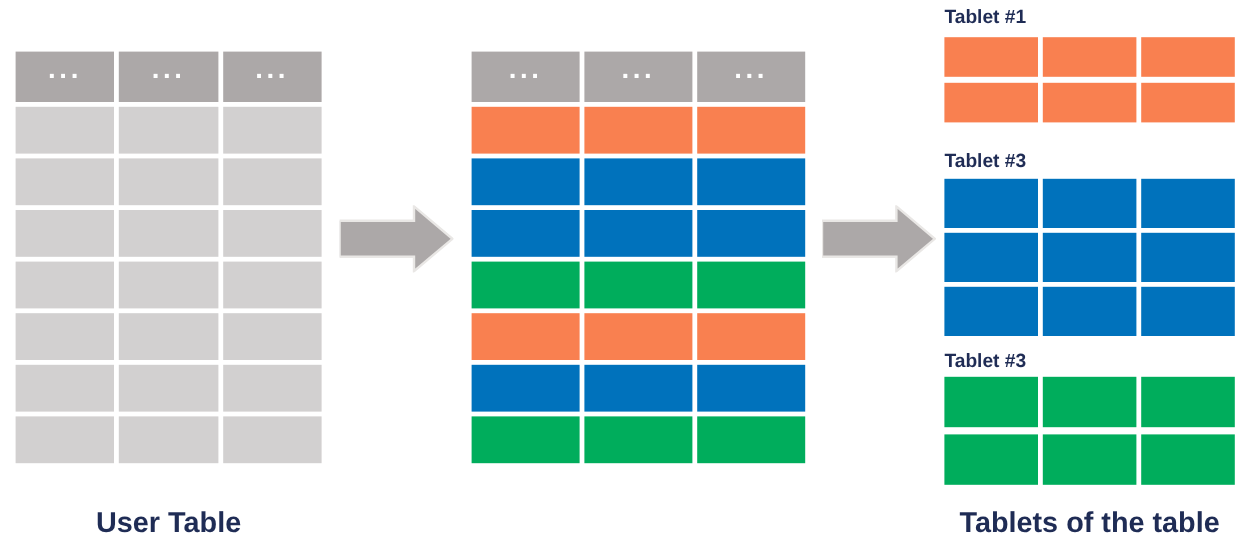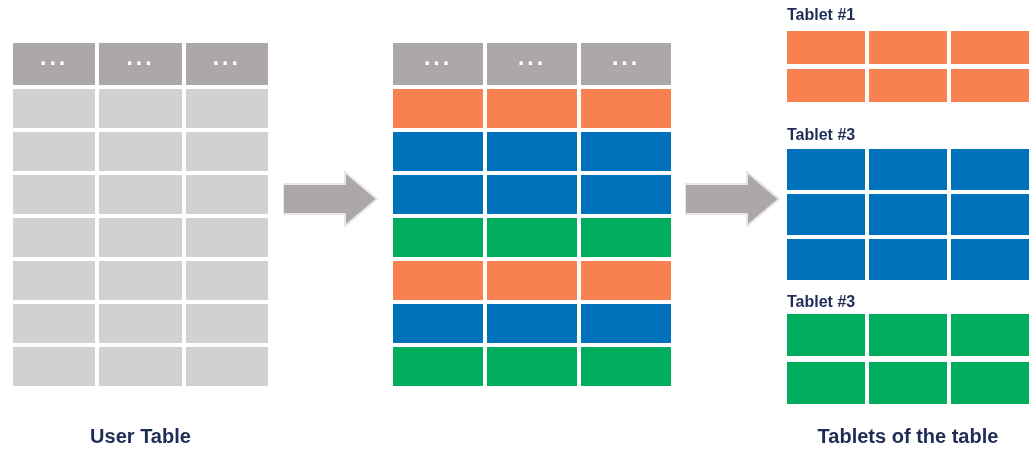--- a/index.html
+++ b/index.html
@@ -43,21 +43,21 @@
   #tablet-2  { left: 787px; top: 149px; width: 242px; gap: 4px; }
   #tablet-2 .row { height: 41px; }
   #tablet-3  { left: 787px; top: 314px; width: 242px; gap: 6px; }
   #tablet-3 .row { height: 42px; }
 
   
   .caption {
     position: absolute;
     text-align: center;
     font-weight: bold;
-    font-size: 20px;
+    font-size: 24px;
     color: var(--label-navy);
     height: 28px;
     line-height: 28px;
   }
   #caption-user    { left: 13px;  top: 422px; width: 255px; }
   #caption-part    { left: 393px; top: 422px; width: 278px; }
   #caption-tablets { left: 767px; top: 422px; width: 282px; }
 
   .tablet-title {
     position: absolute;

